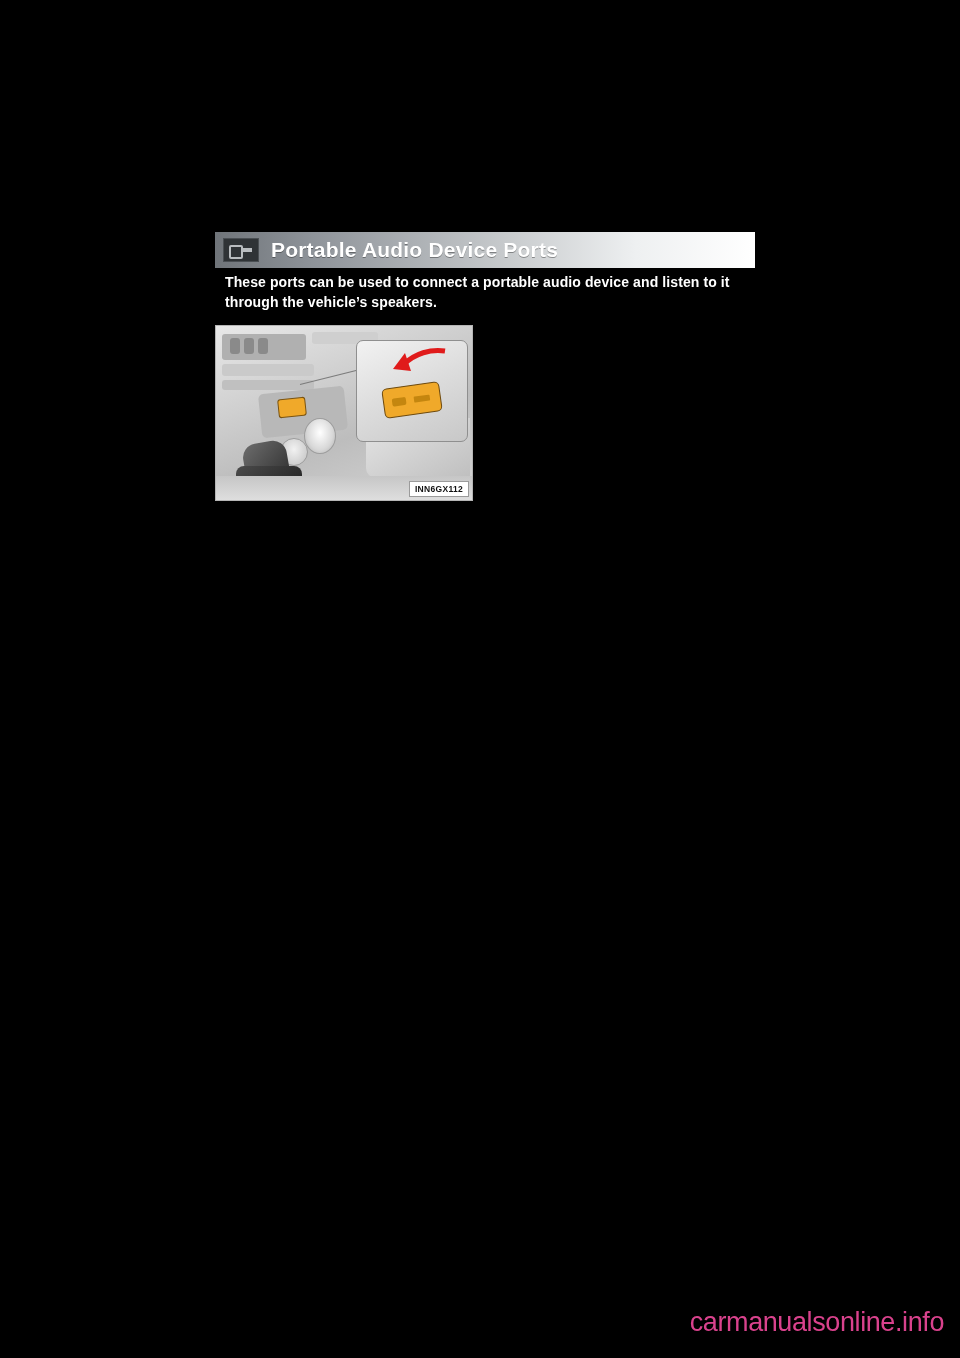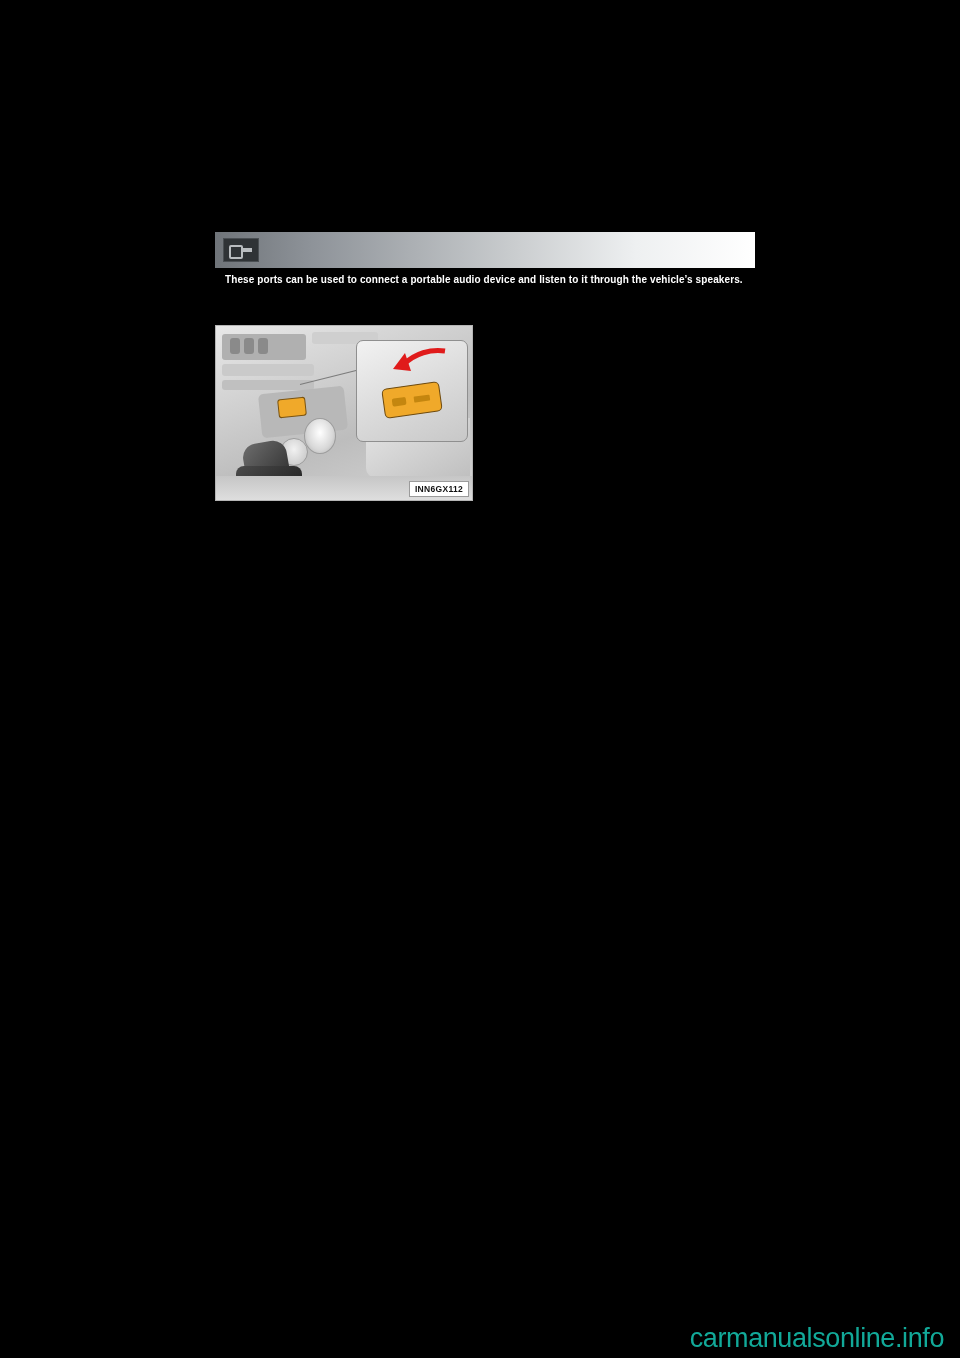--- a/index.html
+++ b/index.html
@@ -78,21 +78,21 @@
     top: 268px;
     width: 540px;
     height: 48px;
     background: #000000;
     color: #ffffff;
     box-sizing: border-box;
     padding: 5px 10px 0 10px;
   }
   #section-intro p {
     margin: 0;
-    font-size: 10px;
+    font-size: 14px;
     font-weight: bold;
     line-height: 1.42;
     letter-spacing: 0.1px;
   }
 
   
   #illustration {
     position: absolute;
     left: 215px;
     top: 325px;
@@ -258,35 +258,36 @@
     font-weight: bold;
     letter-spacing: 0.3px;
     padding: 2px 5px;
     font-family: "Liberation Sans", sans-serif;
   }
 
   
   #watermark {
     position: absolute;
     right: 16px;
-    bottom: 4px;
-    color: #14b8a6;
+    bottom: 20px;
+    color: #ec4899;
     font-size: 27px;
     letter-spacing: -0.4px;
     font-family: "Liberation Sans", sans-serif;
     opacity: 0.92;
   }
 </style>
 </head>
 <body>
 
 <div id="page">
 
   <div id="section-header">
     <div id="section-icon"></div>
+    <div id="section-title">Portable Audio Device Ports</div>
   </div>
 
   <div id="section-intro">
     <p>These ports can be used to connect a portable audio device and listen to it through the vehicle’s speakers.</p>
   </div>
 
   <div id="illustration">
     <div class="cons-a"></div>
 
     <div class="panel-mid" id="v1"></div>

